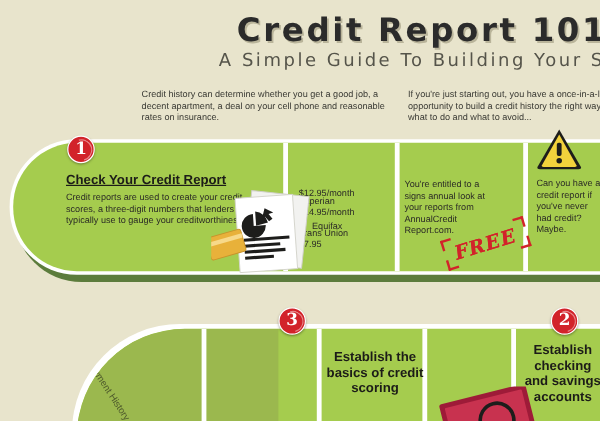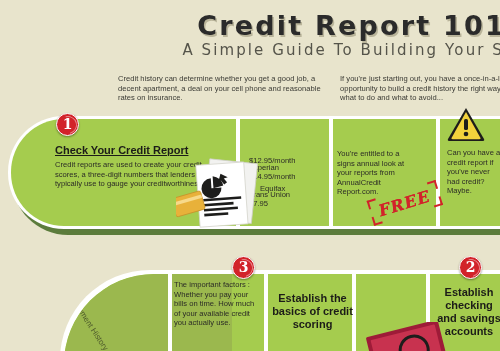--- a/index.html
+++ b/index.html
@@ -263,21 +263,20 @@
   <div id="band2">
     <div id="pie-wedge">
       <div id="pie-label">Payment History</div>
     </div>
     <div class="vdiv2" style="left:104px;"></div>
     <div class="vdiv2" style="left:200px;"></div>
     <div class="vdiv2" style="left:288px;"></div>
     <div class="vdiv2" style="left:362px;"></div>
   </div>
 
-  <div class="body-txt" style="left:174px; top:280px; width:85px;">The important factors : Whether you pay your bills on time. How much of your available credit you actually use.</div>
 
   <div class="badge" style="left:232px; top:256px;">3</div>
   <div class="step-head2" style="left:270px; top:292px; width:85px;">Establish the basics of credit scoring</div>
 
 
   <svg id="maroon-book" viewBox="0 0 90 40">
     <g transform="rotate(-14 45 20)">
       <rect x="8" y="6" width="74" height="34" rx="2" fill="#9e1b38"></rect>
       <rect x="12" y="10" width="66" height="30" rx="1" fill="#c8324f"></rect>
       <circle cx="52" cy="30" r="14" fill="none" stroke="#1d1d1b" stroke-width="3"></circle>

